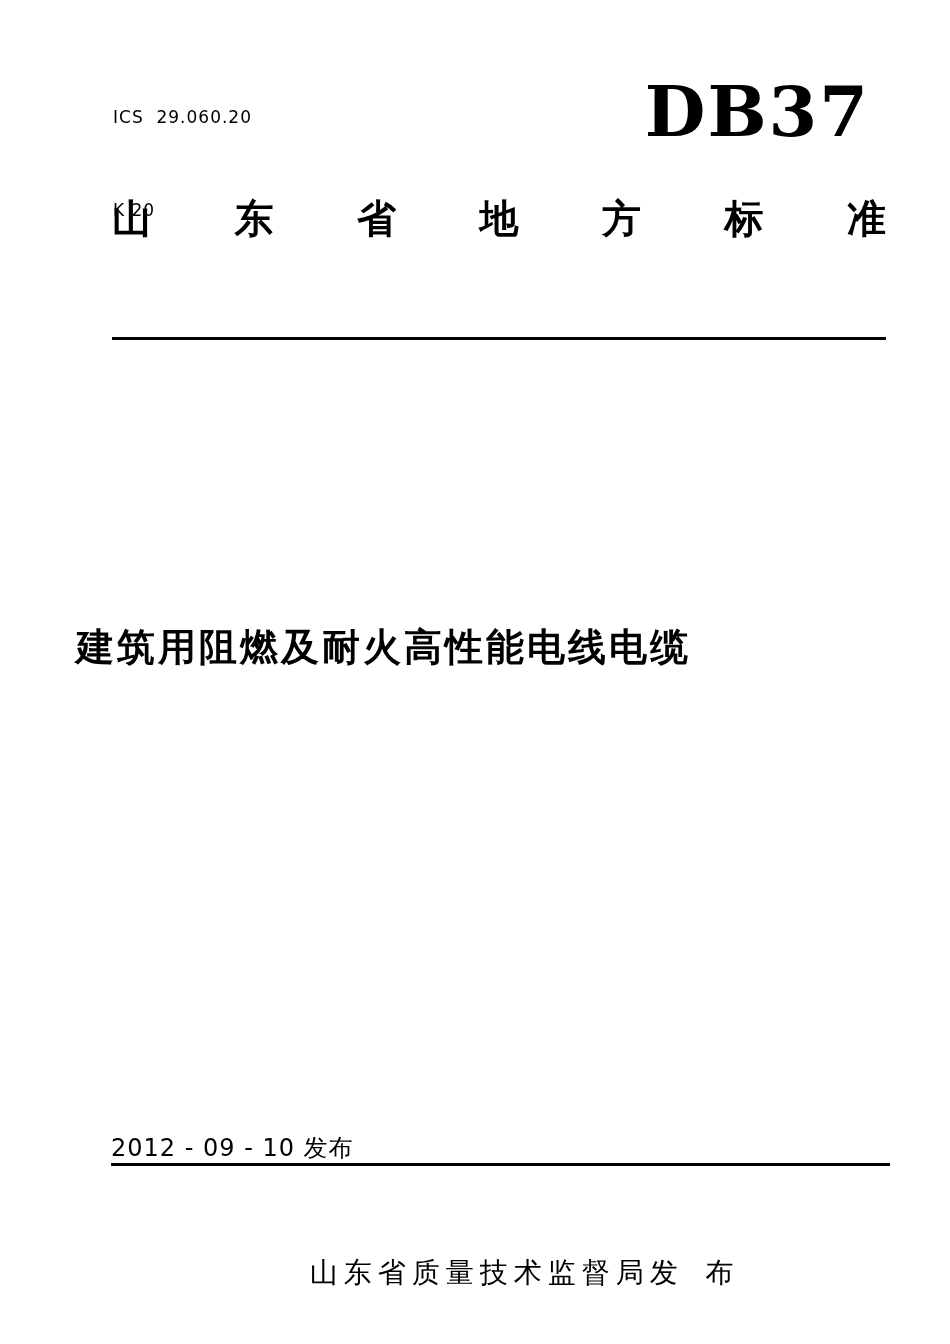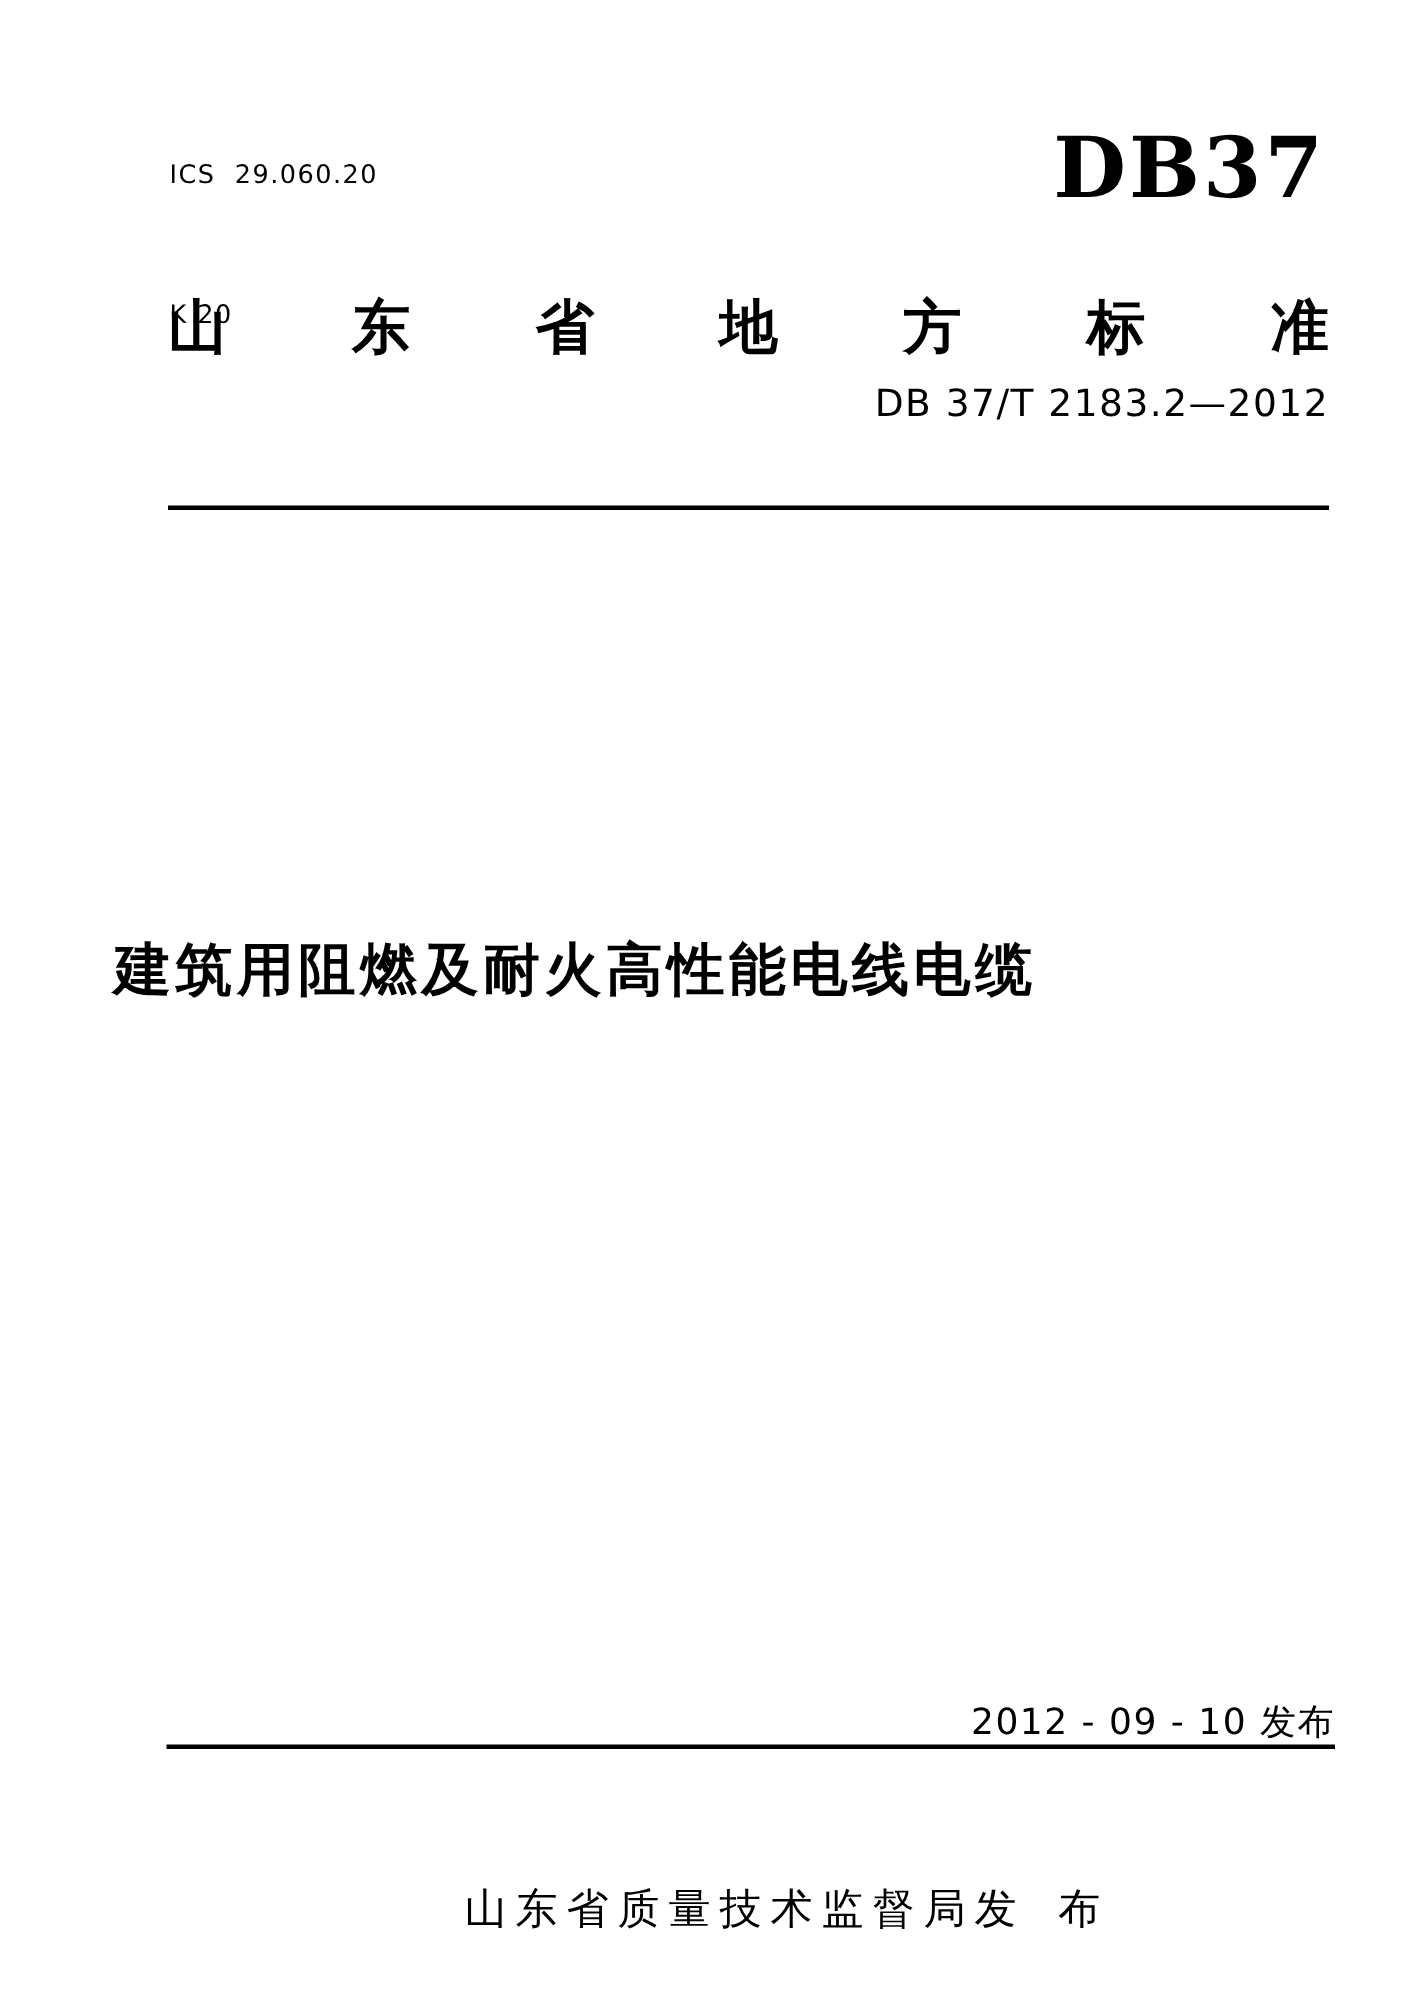--- a/index.html
+++ b/index.html
@@ -27,24 +27,24 @@
     line-height: 31px;
     letter-spacing: 1px;
     white-space: pre;
     font-family: "DejaVu Sans", "Liberation Sans", sans-serif;
   }
 
   
   .logo {
     position: absolute;
     top: 72px;
-    right: 66px;
+    right: 80px;
     font-family: "DejaVu Serif", "Liberation Serif", serif;
     font-weight: bold;
-    font-size: 56px;
+    font-size: 70px;
     line-height: 80px;
     letter-spacing: 2px;
   }
 
   
   .standard-type {
     position: absolute;
     left: 112px;
     top: 197px;
     width: 774px;
@@ -97,21 +97,21 @@
     white-space: pre;
   }
 
   
   .dates-row {
     position: absolute;
     left: 111px;
     top: 1132px;
     width: 779px;
     display: flex;
-    justify-content: flex-end;
+    justify-content: flex-start;
     font-size: 24px;
     font-weight: 500;
     letter-spacing: 1px;
     white-space: pre;
     font-family: "DejaVu Sans", "Liberation Sans", sans-serif;
   }
 
   
   .publisher-row {
     position: absolute;
@@ -135,21 +135,20 @@
 
   <div class="ics-block">
     <div>ICS  29.060.20</div>
     <div>K 20</div>
   </div>
 
   <div class="logo">DB37</div>
 
   <div class="standard-type">山 东 省 地 方 标 准</div>
 
-  <div class="standard-number">DB 37/T 2183.2—2012</div>
 
   <div class="rule rule-header"></div>
 
   <div class="doc-title">
     <div>建筑用阻燃及耐火高性能电线电缆</div>
   </div>
 
   <div class="dates-row">
     <span>2012 - 09 - 10 发布</span>
   </div>

